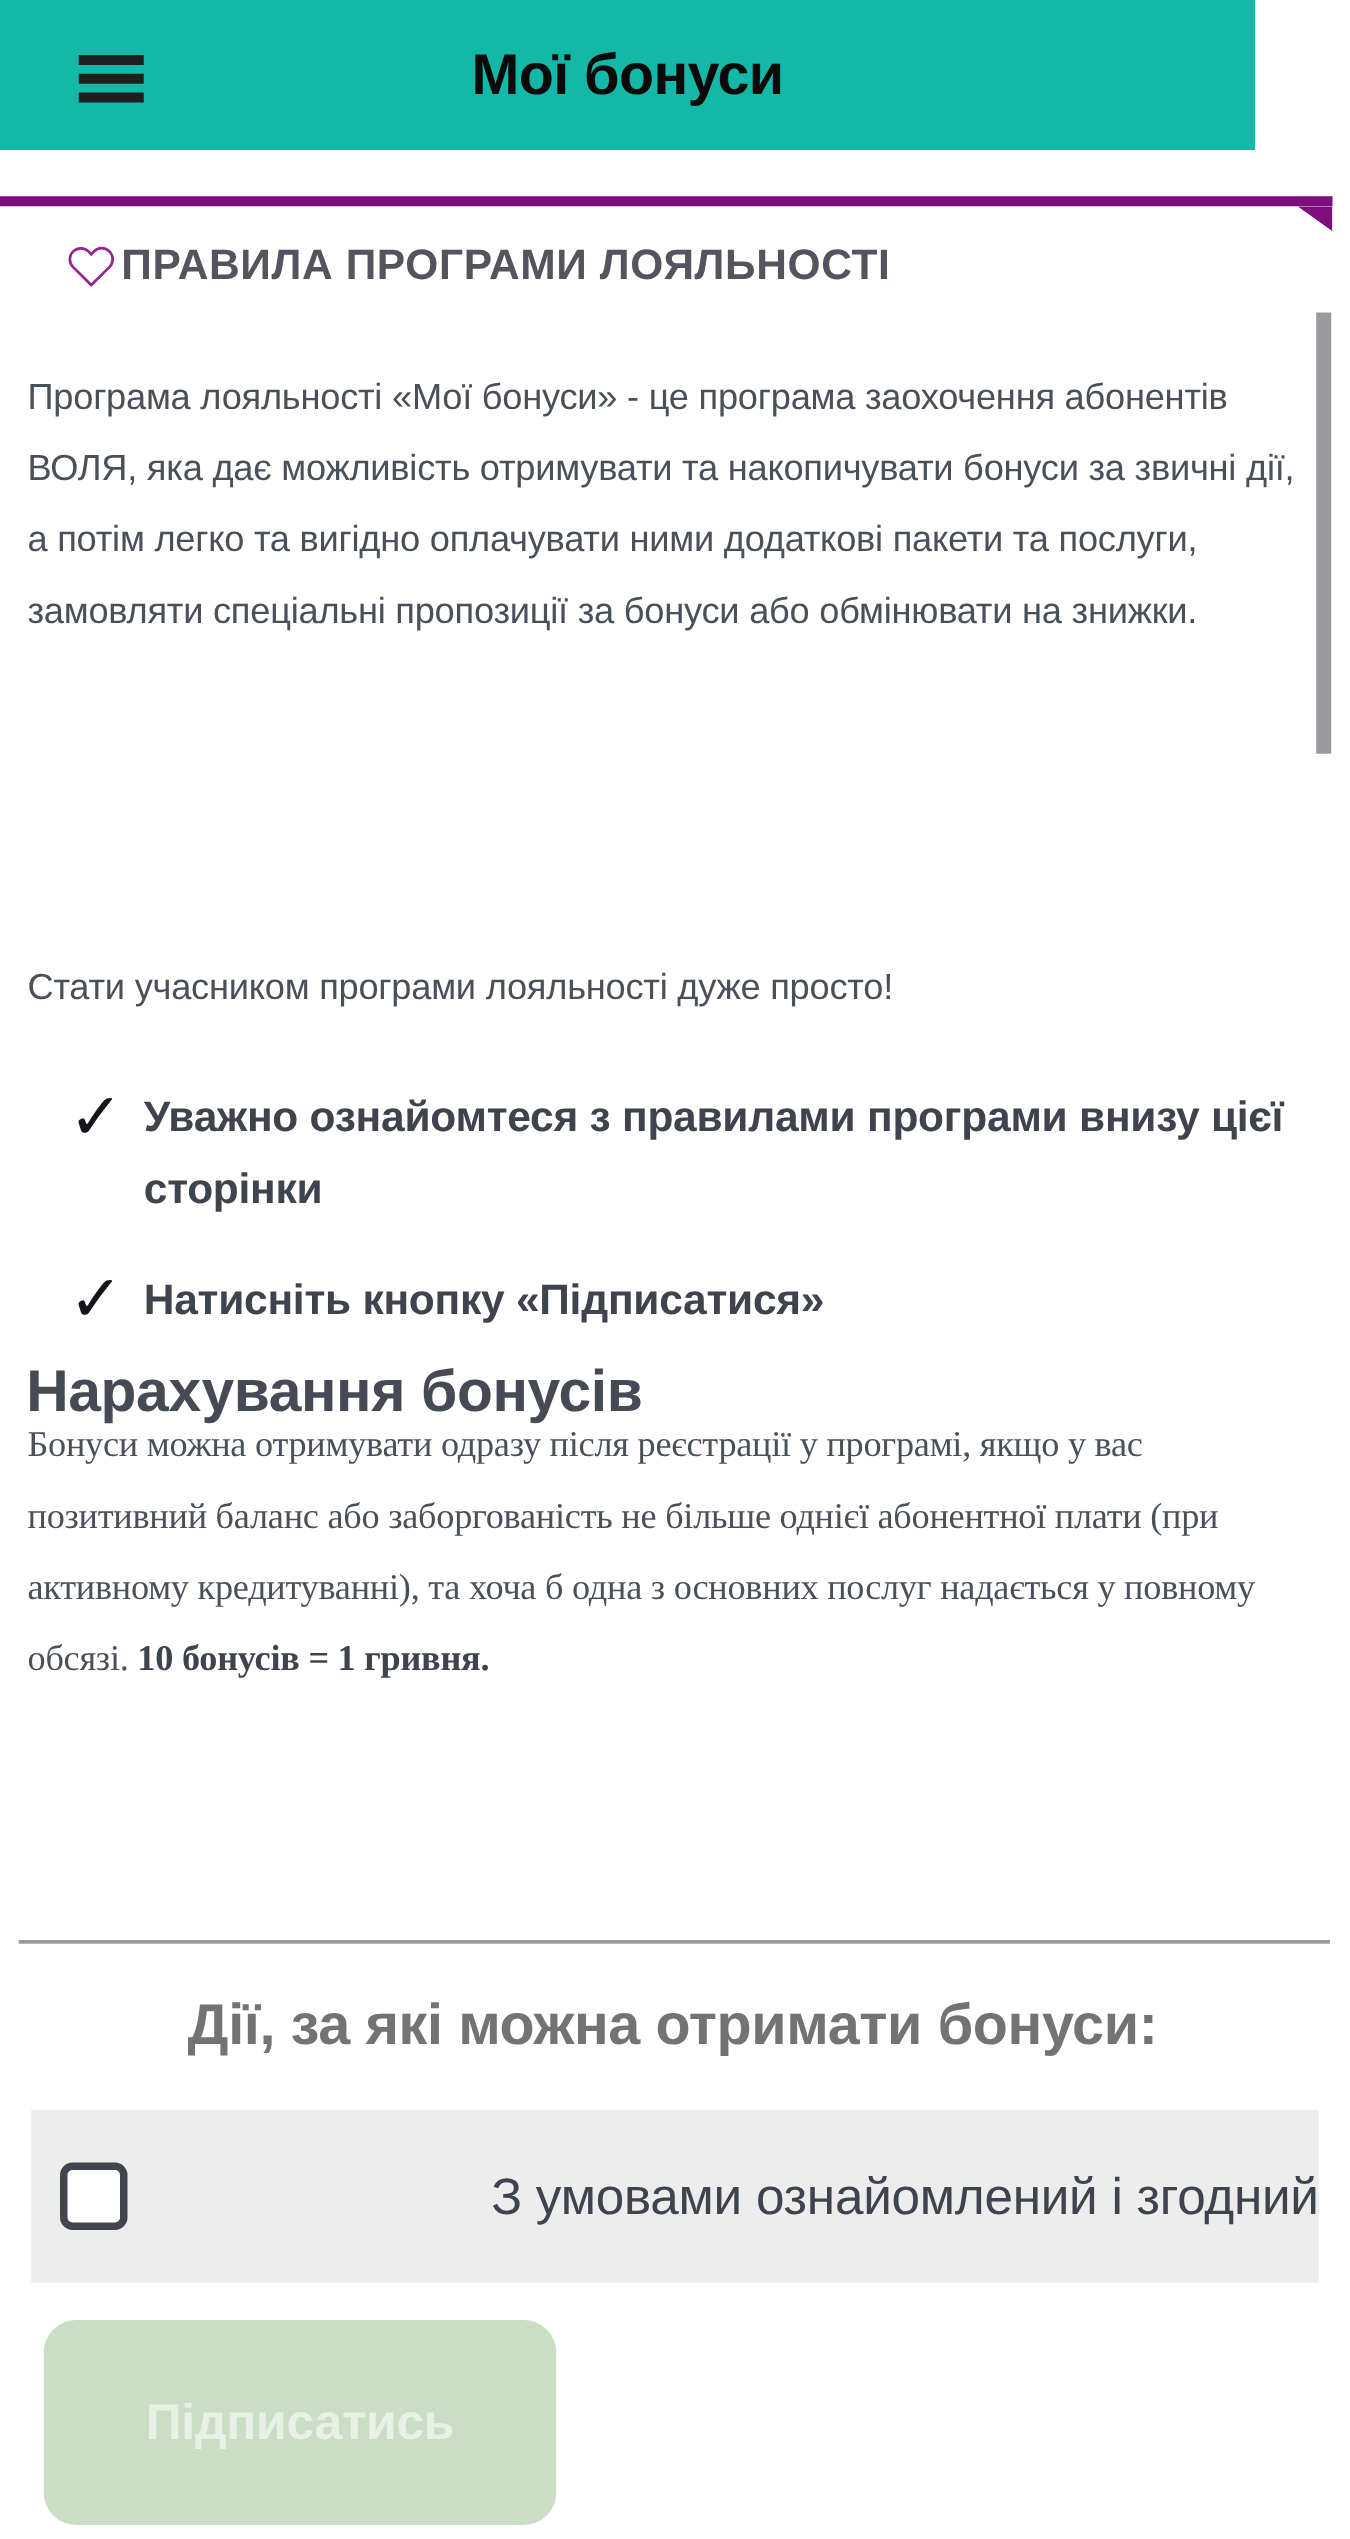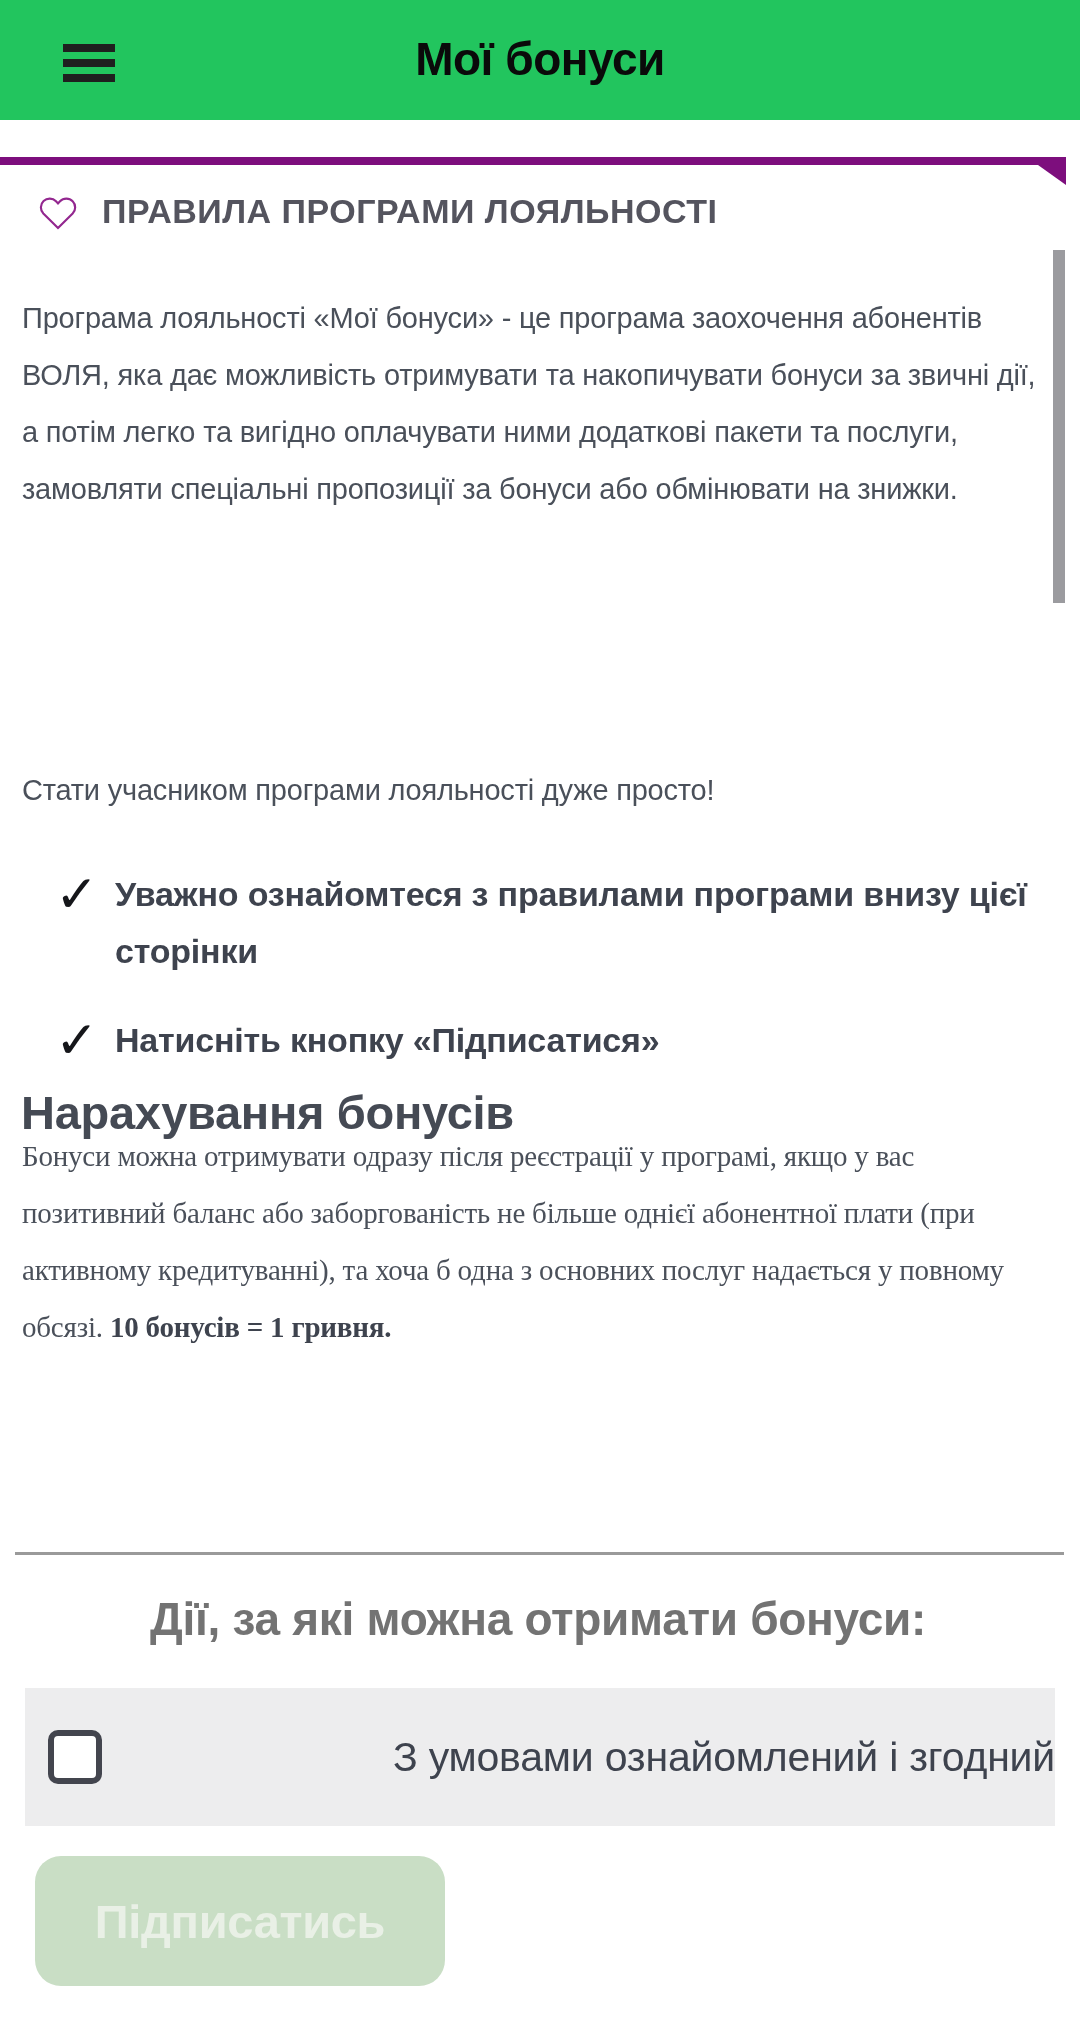--- a/index.html
+++ b/index.html
@@ -2,40 +2,40 @@
 <html><head>
 <meta charset="utf-8">
 <style>
   html,body{margin:0;padding:0;}
   body{
     width:1080px;height:2031px;position:relative;background:#ffffff;
     font-family:"Liberation Sans", sans-serif;overflow:hidden;
     -webkit-font-smoothing:antialiased;
   }
   
-  .appbar{position:absolute;left:0;top:0;width:1080px;height:120px;background:#22c55e;}
+  .appbar{position:absolute;left:0;top:0;width:1004px;height:120px;background:#14b8a6;}
   .menu-btn{position:absolute;left:63px;top:44px;width:52px;height:38px;cursor:pointer;}
   .menu-btn .bar{width:52px;height:8px;background:#1f1f1f;position:absolute;left:0;}
   .menu-btn .bar:nth-child(1){top:0;}
   .menu-btn .bar:nth-child(2){top:15px;}
   .menu-btn .bar:nth-child(3){top:30px;}
   .appbar-title{
     position:absolute;left:0;right:0;top:32px;text-align:center;
     font-size:46px;font-weight:bold;color:#0a0a0a;letter-spacing:-0.5px;
   }
   
   .ribbon{position:absolute;left:0;right:14px;top:157px;height:8px;background:#7d0e7d;}
   .ribbon-corner{
     position:absolute;right:14px;top:165px;width:28px;height:20px;background:#7d0e7d;
     clip-path:polygon(0 0,100% 0,100% 100%);
   }
   
   .scroll-thumb{position:absolute;right:15px;top:250px;width:12px;height:353px;background:#9b9b9f;}
   
-  .section-header{position:absolute;left:38px;top:192px;display:flex;gap:24px;}
+  .section-header{position:absolute;left:53px;top:192px;display:flex;align-items:center;gap:4px;}
   .heart{width:40px;height:40px;flex:none;}
   .section-header .label{
     font-size:34px;font-weight:bold;color:#54545e;letter-spacing:0.5px;white-space:nowrap;
   }
   
   .para{
     position:absolute;left:22px;right:26px;
     font-size:29px;line-height:57px;color:#4a505a;letter-spacing:-0.2px;margin:0;
   }
   .p1{top:290px;}
@@ -67,23 +67,23 @@
     position:absolute;left:25px;right:25px;top:1688px;height:138px;background:#ededee;
     display:flex;align-items:center;justify-content:space-between;
   }
   .checkbox{
     width:42px;height:42px;border:6px solid #43454e;border-radius:10px;background:#ffffff;
     margin-left:23px;flex:none;cursor:pointer;
   }
   .consent-label{font-size:41px;color:#3e434e;margin-left:26px;letter-spacing:-0.2px;}
   
   .subscribe{
-    position:absolute;left:35px;top:1856px;width:410px;height:130px;border:none;
+    position:absolute;left:35px;top:1856px;width:410px;height:164px;border:none;
     background:#c9dec5;border-radius:26px;
-    font-family:"Liberation Sans", sans-serif;font-size:47px;font-weight:bold;color:#e9f0e6;
+    font-family:"Liberation Sans", sans-serif;font-size:40px;font-weight:bold;color:#e9f0e6;
     letter-spacing:-0.3px;
   }
 </style>
 </head>
 <body>
 
 <div class="appbar">
   <div class="menu-btn">
     <div class="bar"></div>
     <div class="bar"></div>

